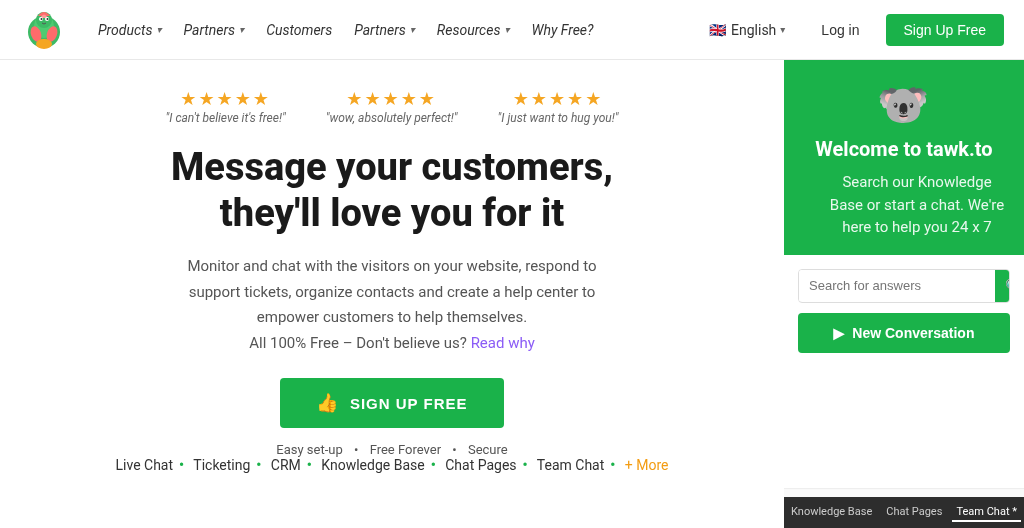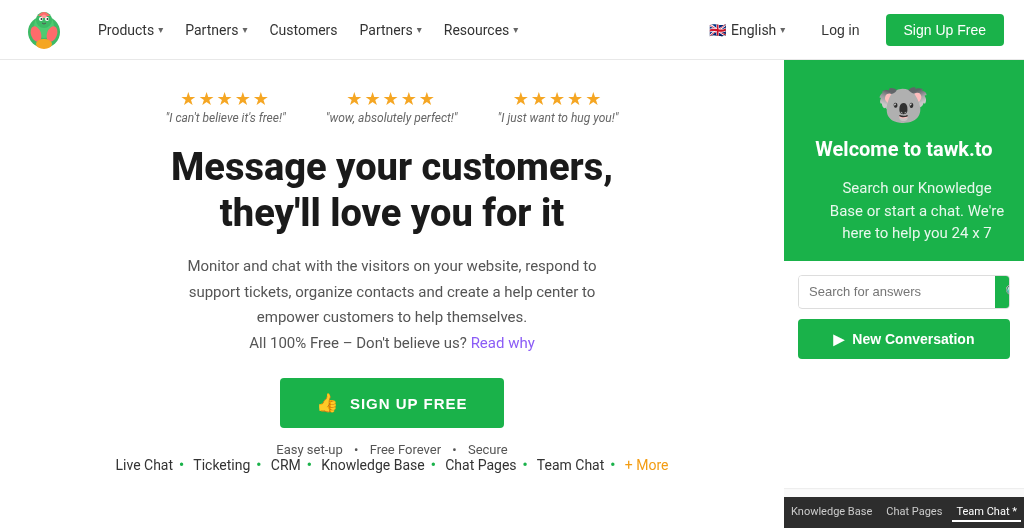--- a/index.html
+++ b/index.html
@@ -5,21 +5,21 @@
     * { margin: 0; padding: 0; box-sizing: border-box; }
     body { font-family: -apple-system, BlinkMacSystemFont, 'Segoe UI', Roboto, sans-serif; background: #fff; width: 1024px; height: 528px; overflow: hidden; position: relative; }
 
     
     .navbar {
       display: flex; align-items: center; padding: 0 20px; height: 60px;
       border-bottom: 1px solid #e8e8e8; background: #fff; position: relative; z-index: 10;
     }
     .logo-area { display: flex; align-items: center; margin-right: 20px; }
     .logo-parrot { width: 48px; height: 48px; }
-    .nav-links { display: flex; align-items: center; gap: 2px; flex: 1; }
+    .nav-links { display: flex; align-items: center; gap: 2px; flex: 1; font-style: italic; }
     .nav-item {
       display: flex; align-items: center; gap: 4px; padding: 8px 10px;
       font-size: 14px; color: #333; cursor: pointer; white-space: nowrap;
     }
     .nav-item .chevron { font-size: 10px; color: #666; }
     .nav-right { display: flex; align-items: center; gap: 12px; }
     .flag-icon { font-size: 14px; }
     .login-btn {
       padding: 7px 14px; font-size: 14px; color: #333;
       background: none; border: none; cursor: pointer;
@@ -74,21 +74,21 @@
     
     .right-widget {
       width: 240px; background: #1ab24a; padding: 0;
       display: flex; flex-direction: column; align-items: stretch;
       position: relative; flex-shrink: 0;
     }
     .widget-header {
       background: #1ab24a; padding: 20px 16px 16px; text-align: center;
     }
     .widget-mascot { font-size: 42px; margin-bottom: 8px; }
-    .widget-title { font-size: 20px; font-weight: 700; color: #fff; margin-bottom: 16px; }
+    .widget-title { font-size: 20px; font-weight: 700; color: #fff; margin-bottom: 10px; }
     .widget-subtitle { font-size: 15px; color: rgba(255,255,255,0.9); line-height: 1.5; margin-left: 26px; }
     .widget-body {
       background: #fff; flex: 1; padding: 14px;
       display: flex; flex-direction: column; gap: 10px;
     }
     .search-box {
       display: flex; align-items: center; border: 1px solid #ddd; border-radius: 4px; overflow: hidden;
     }
     .search-input {
       flex: 1; border: none; padding: 8px 10px; font-size: 13px; color: #8b5cf6; outline: none;
@@ -152,20 +152,23 @@
       <span>Customers</span>
     </div>
     <div class="nav-item">
       <span>Partners</span>
       <span class="chevron">▾</span>
     </div>
     <div class="nav-item">
       <span>Resources</span>
       <span class="chevron">▾</span>
     </div>
+    <div class="nav-item">
+      <span>Why Free?</span>
+    </div>
   </div>
 
   <div class="nav-right">
     <div class="nav-item">
       <span class="flag-icon">🇬🇧</span>
       <span>English</span>
       <span class="chevron">▾</span>
     </div>
     <button class="login-btn">Log in</button>
     <button class="signup-btn">Sign Up Free</button>

